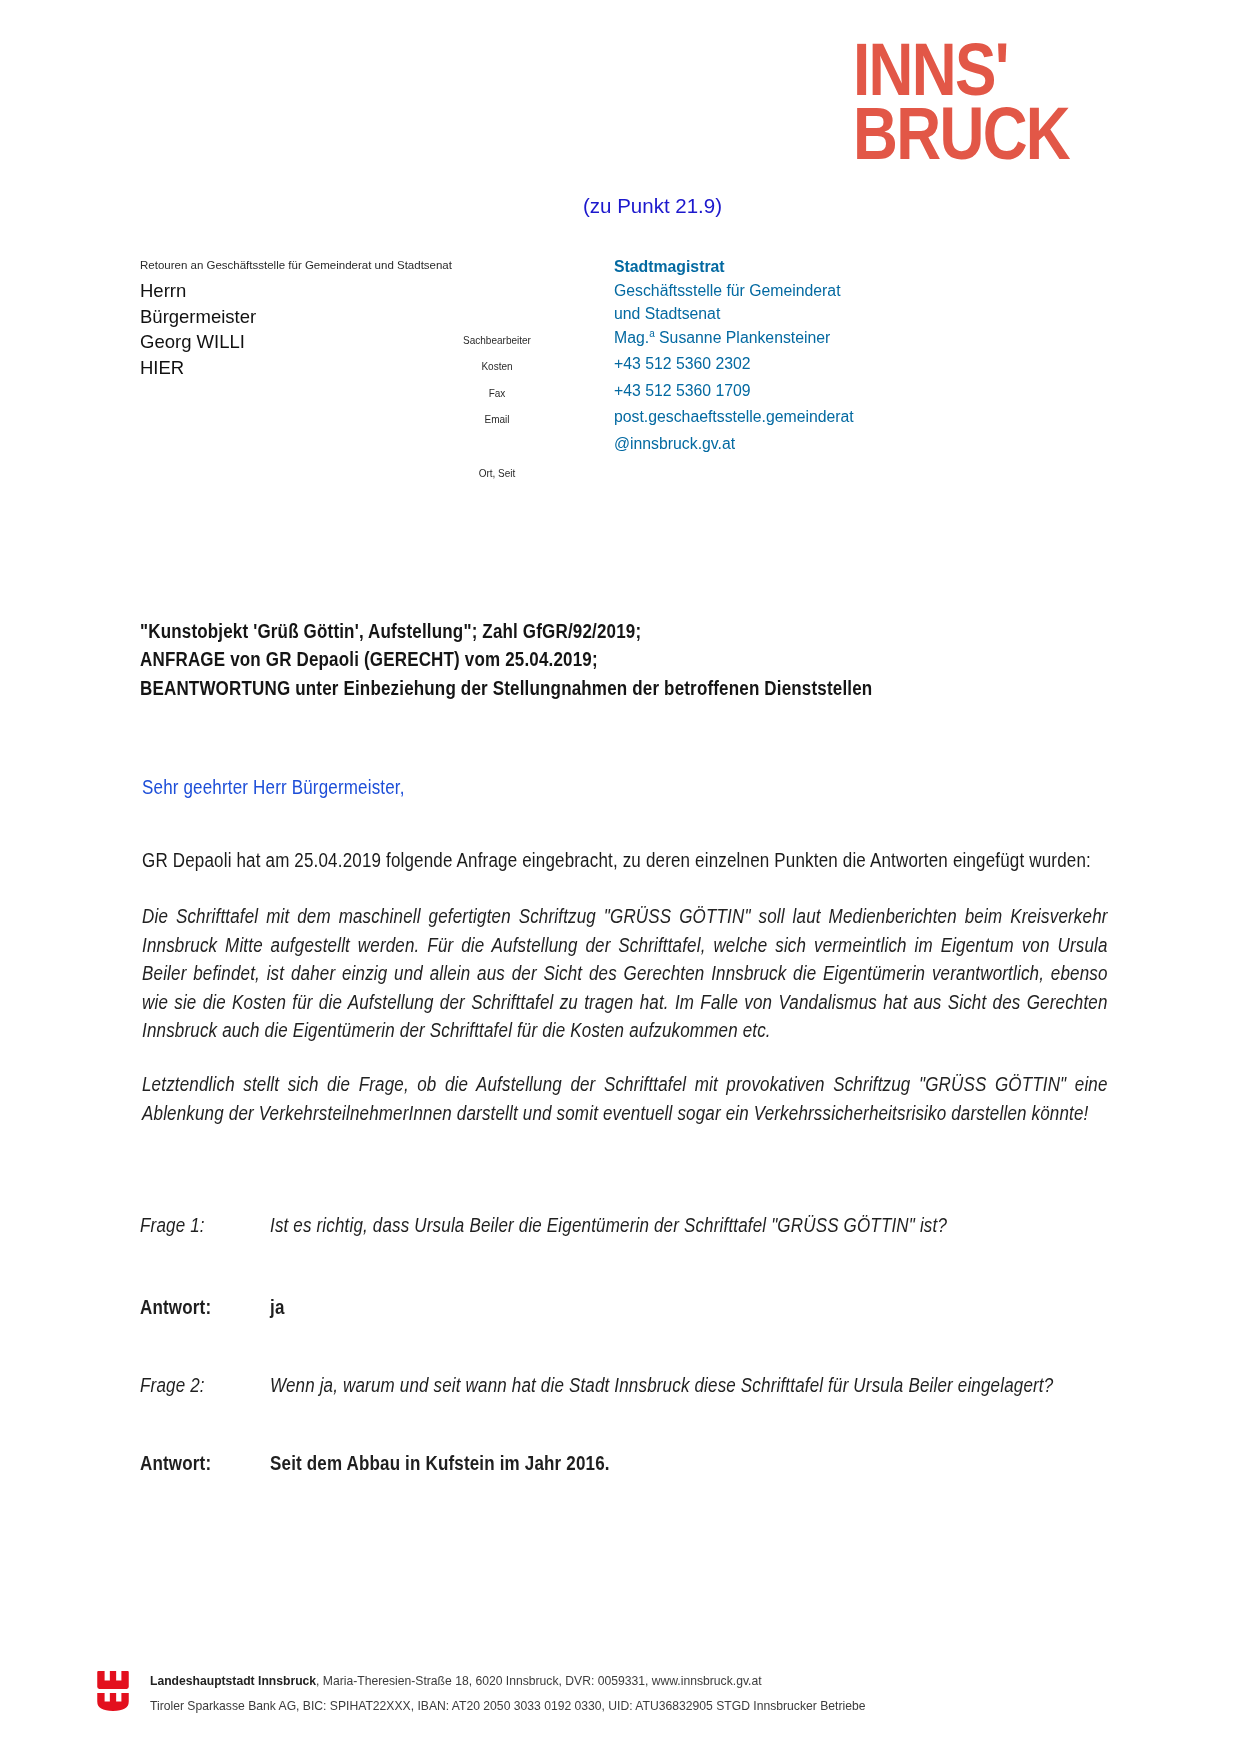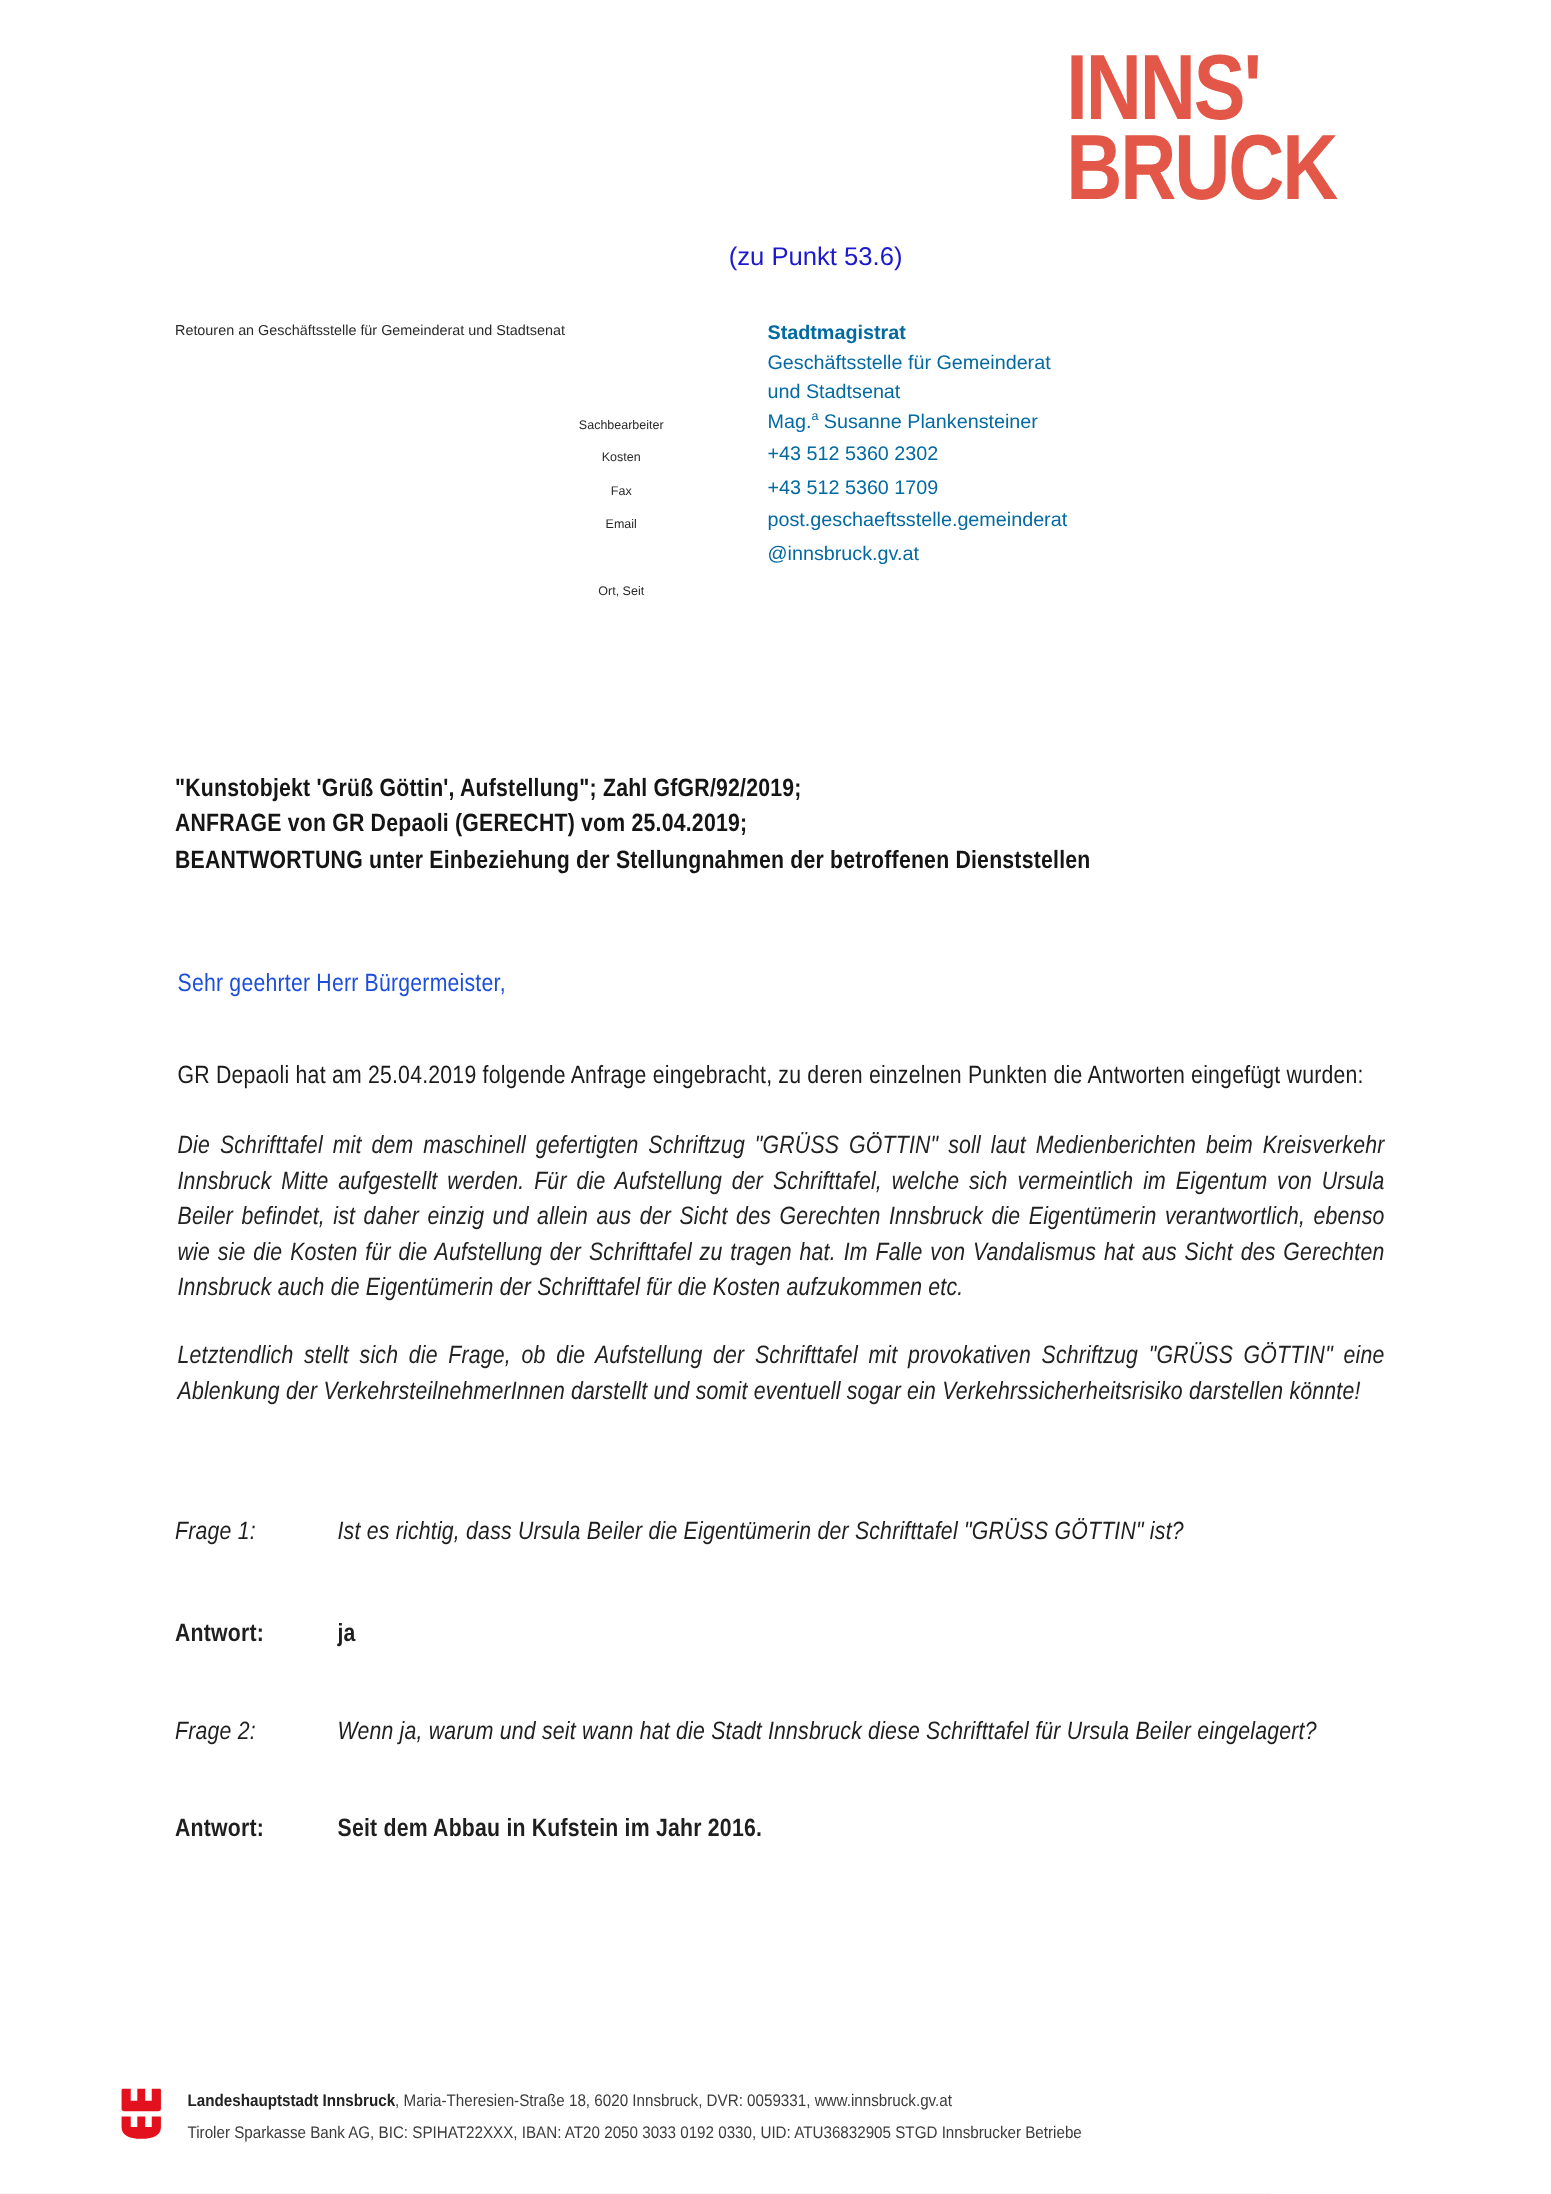--- a/index.html
+++ b/index.html
@@ -66,24 +66,28 @@
 </head>
 <body>
 
 <div class="page">
 
   <div class="abs logo" style="color: rgb(226, 87, 71);">
     <span class="logo-line">INNS'</span>
     <span class="logo-line">BRUCK</span>
   </div>
 
-  <div class="abs ref-note" style="color: rgb(28, 24, 205);">(zu Punkt 53.6)</div>
+  <div class="abs ref-note" style="color: rgb(28, 24, 205);">(zu Punkt 21.9)</div>
 
   <div class="abs recipient">
     <div class="return-note">Retouren an Geschäftsstelle für Gemeinderat und Stadtsenat</div>
+    <div class="recipient-lines">Herrn
+Bürgermeister
+Georg WILLI
+HIER</div>
   </div>
 
   <div class="abs sender">
     <span class="val bold">Stadtmagistrat</span>
     <span class="val">Geschäftsstelle für Gemeinderat</span>
     <span class="val">und Stadtsenat</span>
     <span class="lbl">Sachbearbeiter</span>
     <span class="val"><span>Mag.</span><sup>a</sup>&nbsp;<span>Susanne Plankensteiner</span></span>
     <span class="lbl">Kosten</span>
     <span class="val">+43 512 5360 2302</span>

